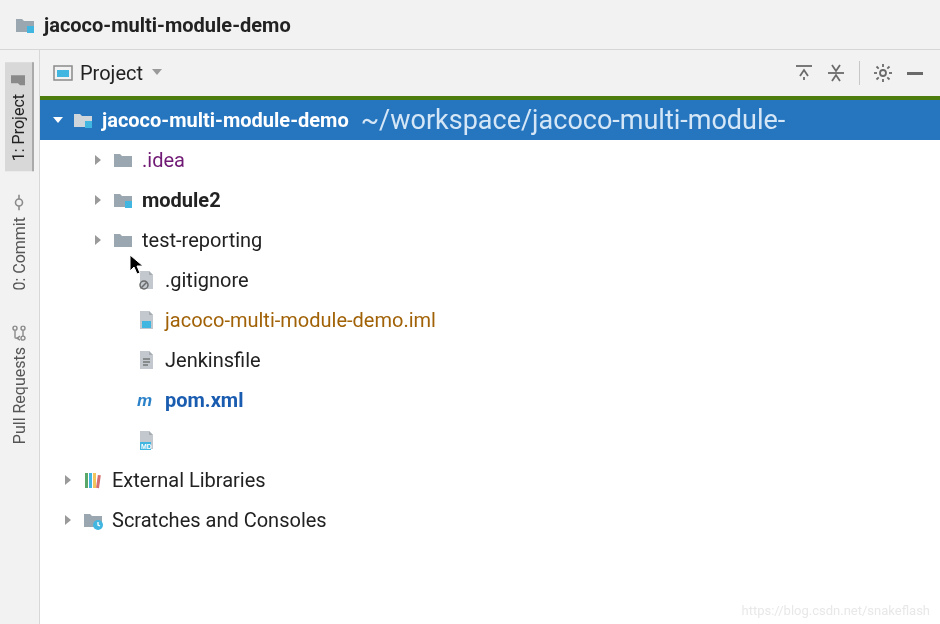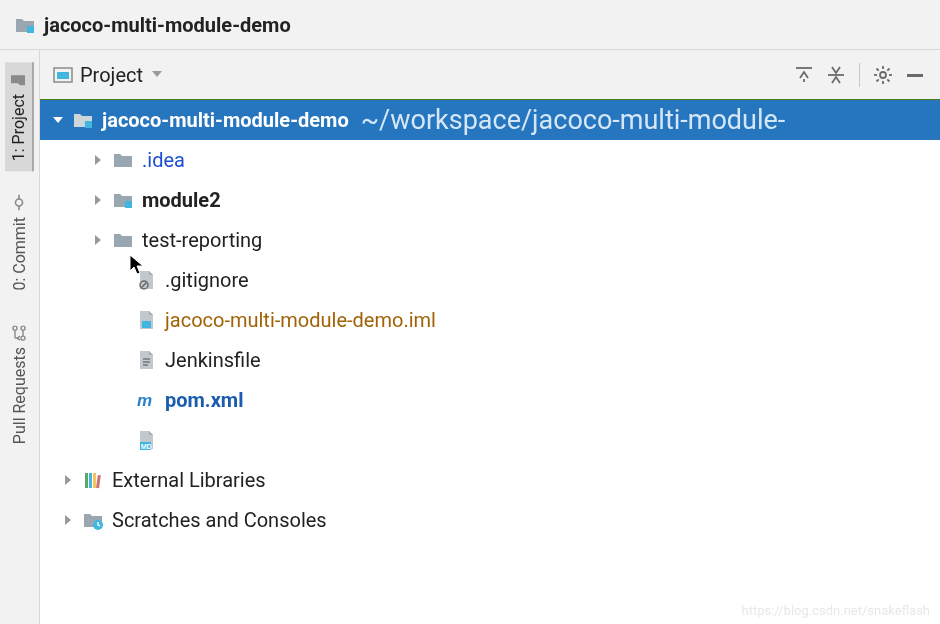--- a/index.html
+++ b/index.html
@@ -61,21 +61,21 @@
   height: 16px;
 }
 .content {
   flex: 1;
   display: flex;
   flex-direction: column;
 }
 .toolbar {
   height: 50px;
   background: #f2f2f2;
-  border-bottom: 1px solid #4d7c0f;
+  border-bottom: 4px solid #4d7c0f;
   display: flex;
   align-items: center;
   padding: 0 12px;
   gap: 6px;
 }
 .tool-label {
   font-size: 20px;
   color: #222;
 }
 .tool-dd {
@@ -133,21 +133,21 @@
   width: 22px;
   height: 22px;
   display: inline-flex;
   align-items: center;
   justify-content: center;
   flex-shrink: 0;
 }
 .tree-label { margin-left: 4px; }
 .tree-label.bold { font-weight: 700; }
 .tree-path { margin-left: 8px; color: #666; font-size: 27px; }
-.tree-label.idea { color: #1d4ed8; }
+.tree-label.idea { color: #701a75; }
 .tree-label.iml { color: #a16207; }
 .tree-label.link { color: #1a5cb0; font-weight: bold; }
 .d1 { padding-left: 48px; }
 .d2 { padding-left: 95px; }
 .watermark {
   position: absolute;
   right: 10px;
   bottom: 6px;
   font-size: 13px;
   color: #e8e8e8;

